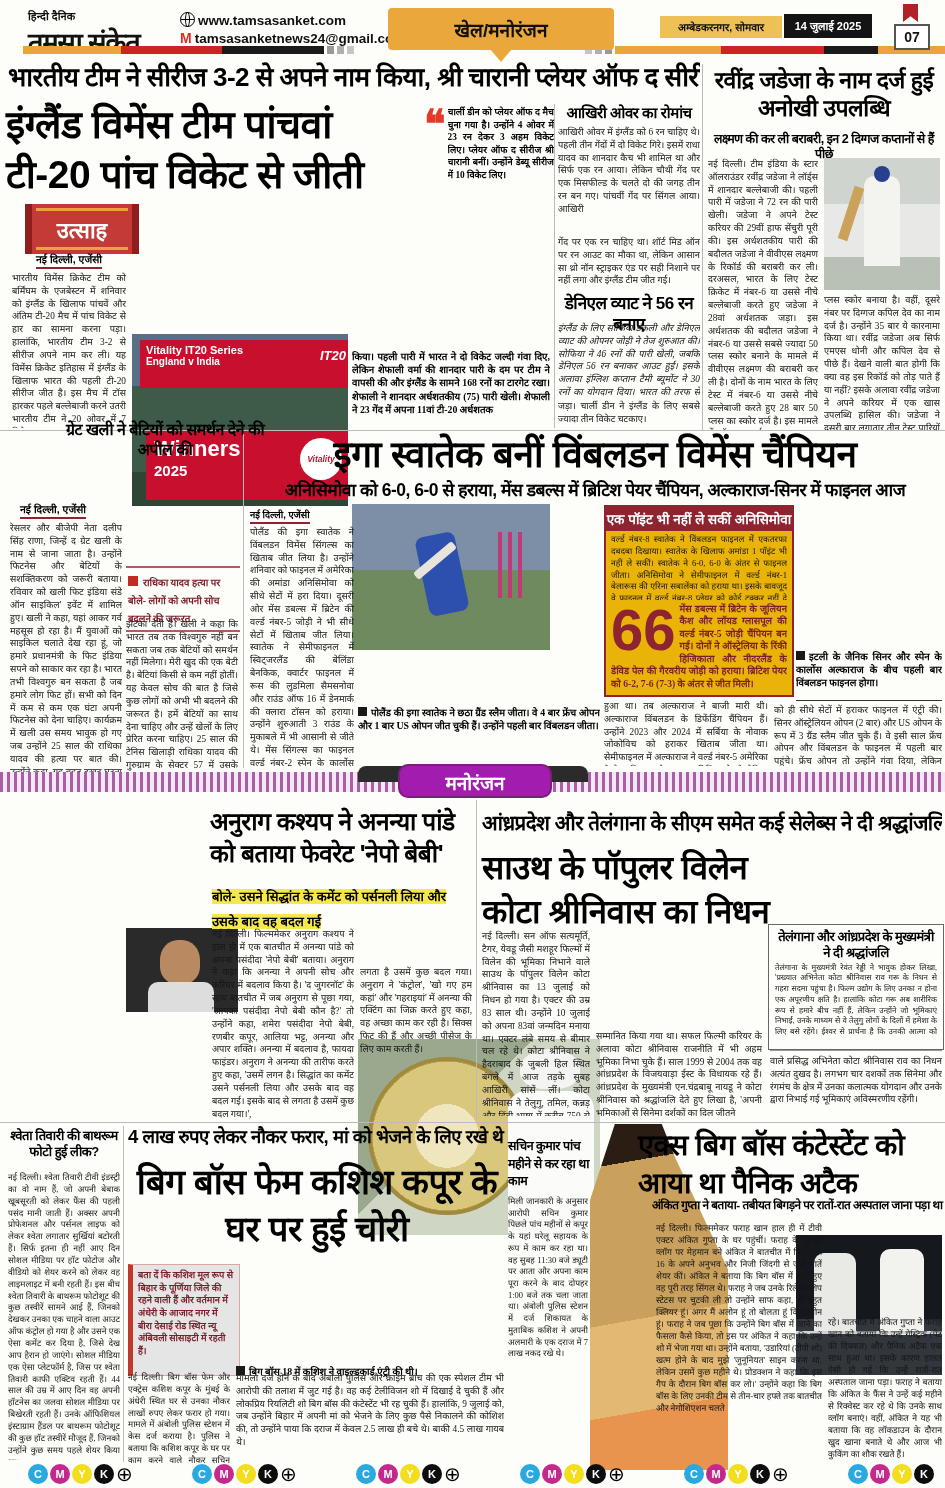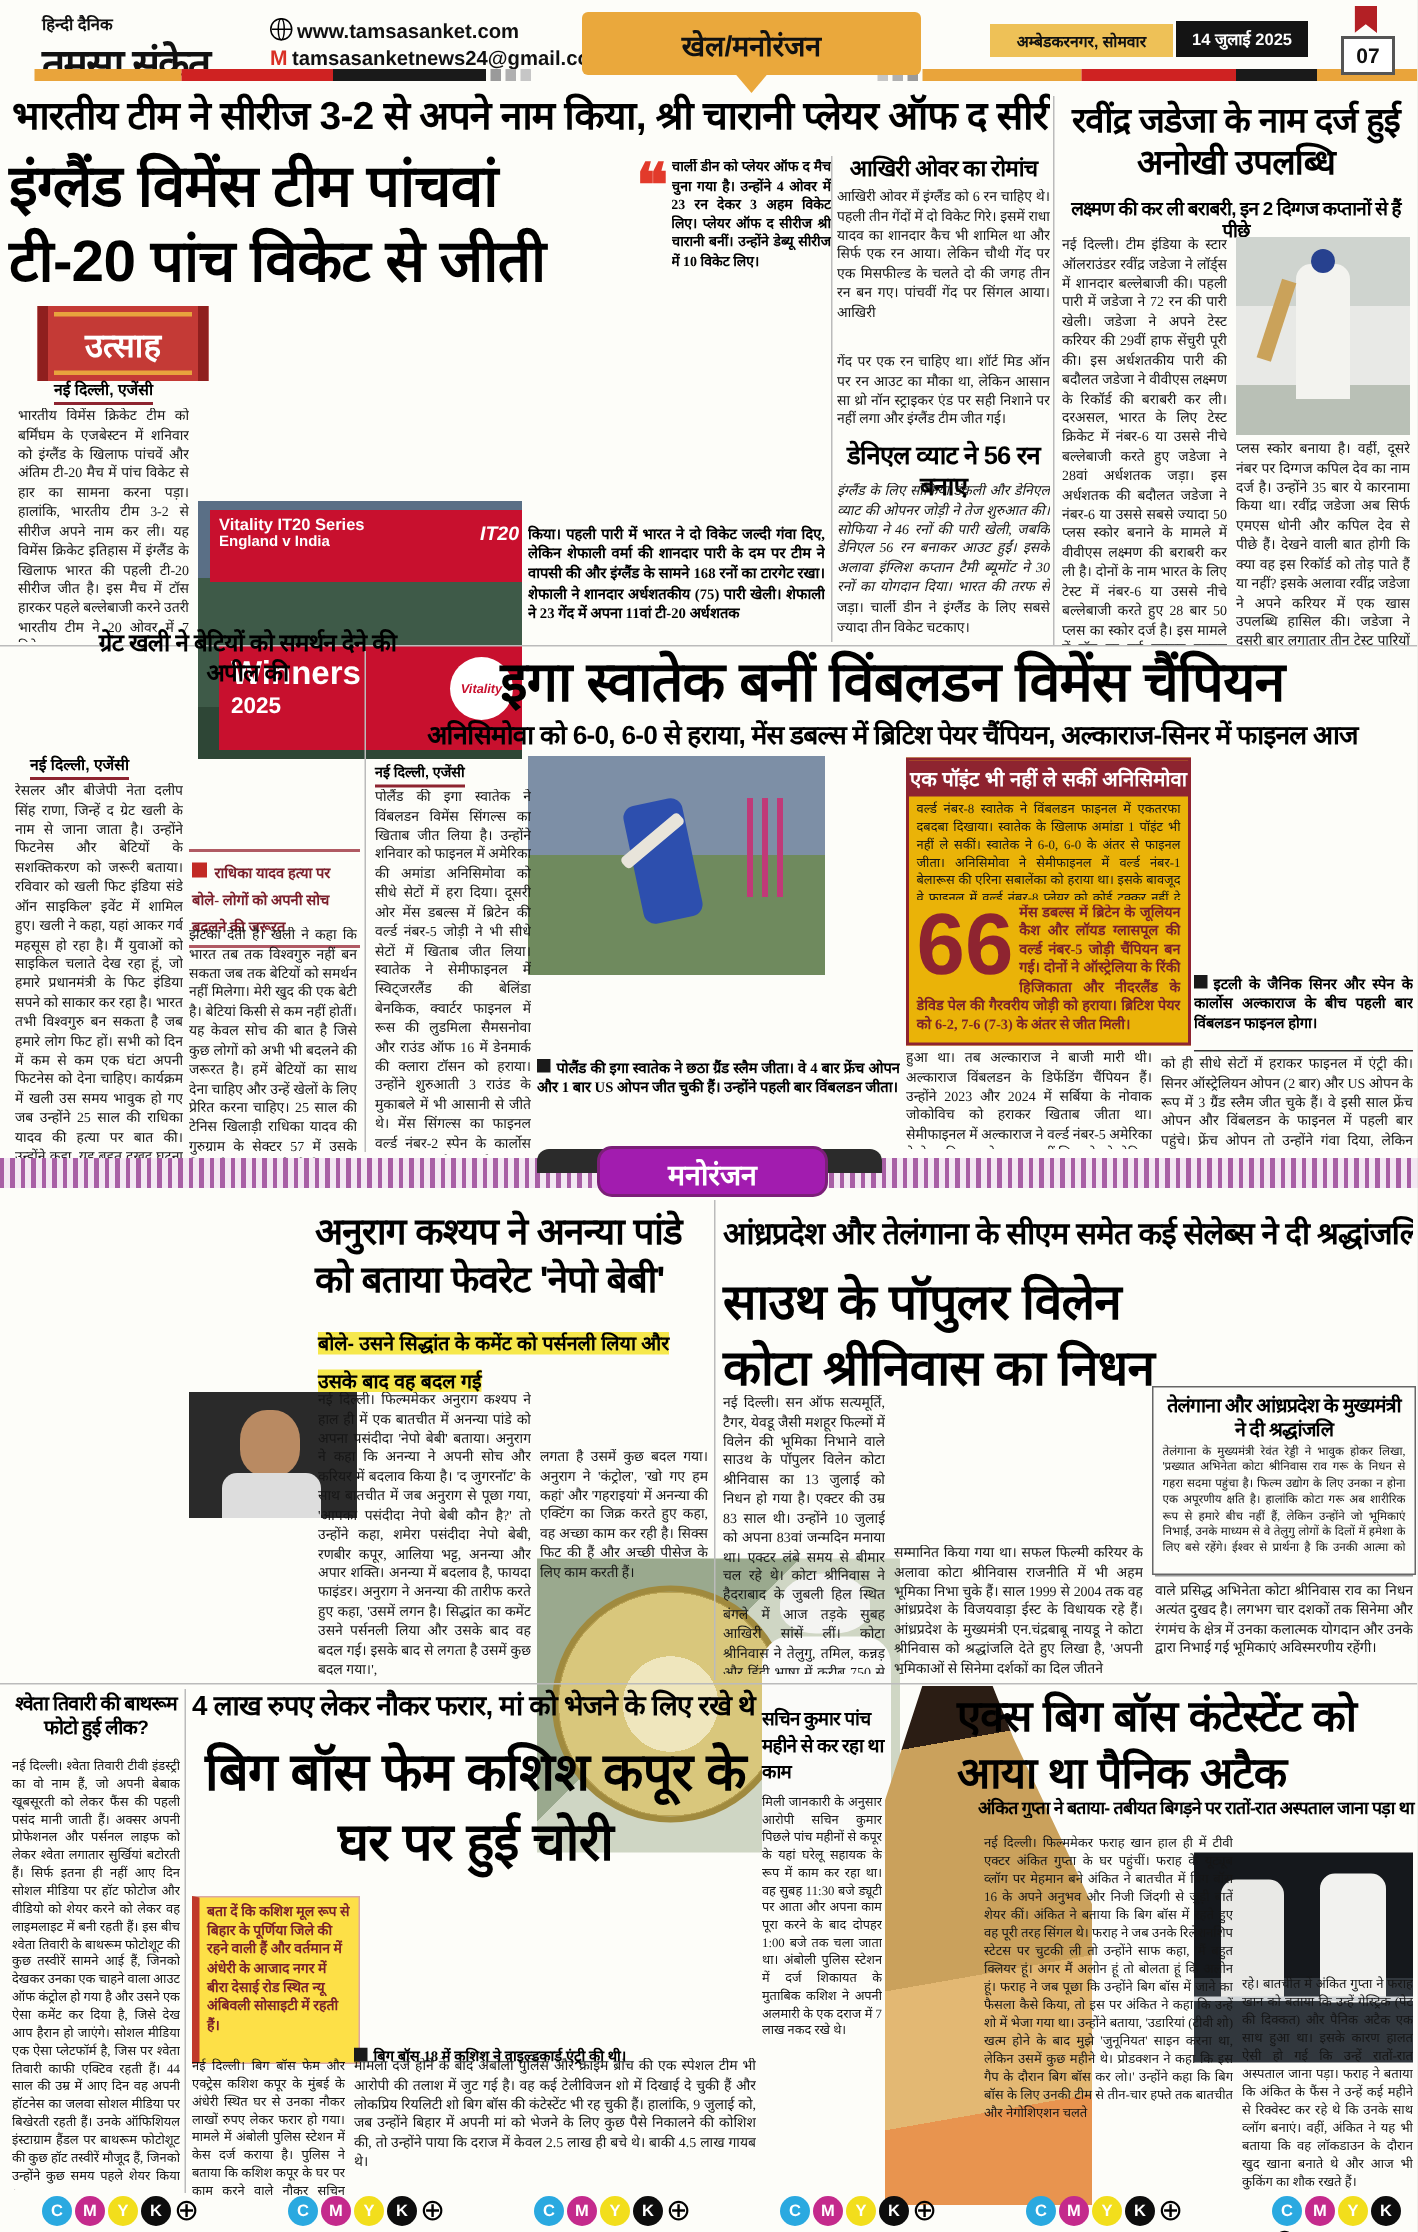--- a/index.html
+++ b/index.html
@@ -29,21 +29,21 @@
   .utsaah{background:#c43a36;border-left:7px solid #8f1f1e;border-right:7px solid #8f1f1e;text-align:center;}
   .utsaah-in{border-top:3px solid #e8a33d;border-bottom:3px solid #e8a33d;margin:4px 4px;color:#fff;font-weight:bold;font-size:22px;padding:3px 0;}
   .banner{background:#c8102e;color:#fff;}
   .vit-circle{background:#fff;border-radius:50%;color:#c8102e;font-style:italic;font-weight:bold;text-align:center;}
   
   .anis-box{border:2px solid #8e2430;background:#eab308;}
   .anis-head{background:#8e2430;color:#fff;font-weight:bold;font-size:13.5px;text-align:center;padding:3px 0;}
   .bignum{color:#8e2430;font-size:58px;font-weight:bold;line-height:0.8;float:left;margin:4px 4px 0 0;}
   .pull-maroon{color:#7a1f2b;font-weight:bold;font-family:"Liberation Serif",serif;}
   .pq-box{border-top:2px solid #b05a63;border-bottom:2px solid #b05a63;padding:4px 2px;}
-  .kash-quote{border-left:5px solid #c0392b;background:#fde047;padding:4px 5px;border-top:1px solid #dba7a3;border-bottom:1px solid #dba7a3;border-right:1px solid #dba7a3;}
+  .kash-quote{border-left:5px solid #c0392b;background:#e5e5e5;padding:4px 5px;border-top:1px solid #dba7a3;border-bottom:1px solid #dba7a3;border-right:1px solid #dba7a3;}
   .stripes{background:repeating-linear-gradient(90deg,#a85fa5 0 3px,#f3e8f3 3px 7px);}
   .band-tab{background:#2b2b2b;border-radius:8px 8px 0 0;}
   .band-pill{background:#a21caf;border:2px solid #7b1f78;border-radius:10px;color:#fff;font-weight:bold;font-size:19px;text-align:center;padding-top:4px;}
   .yellow-hl{background:#f6e84c;font-weight:bold;font-size:13px;line-height:1.5;color:#000;display:inline;box-decoration-break:clone;}
   .kota-box{border:1px solid #666;padding:4px 6px;}
   
   .pm{display:inline-block;width:20px;height:20px;border-radius:50%;color:#fff;font-weight:bold;font-size:11px;text-align:center;line-height:20px;margin-right:2px;font-family:"Liberation Sans",sans-serif;}
   .pm-c{background:#2aa9e0;} .pm-m{background:#c42a8c;} .pm-y{background:#f2de1c;} .pm-k{background:#0d0d0d;}
   .pm-reg{font-size:20px;line-height:20px;color:#000;display:inline-block;vertical-align:top;}
   .globe{display:inline-block;width:13px;height:13px;border:1.6px solid #000;border-radius:50%;position:relative;vertical-align:-2px;margin-right:3px;}

